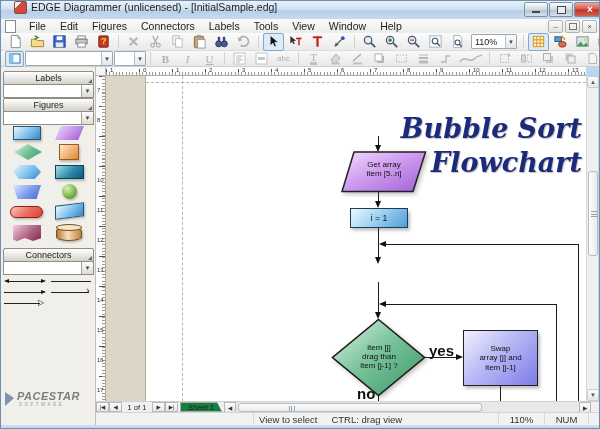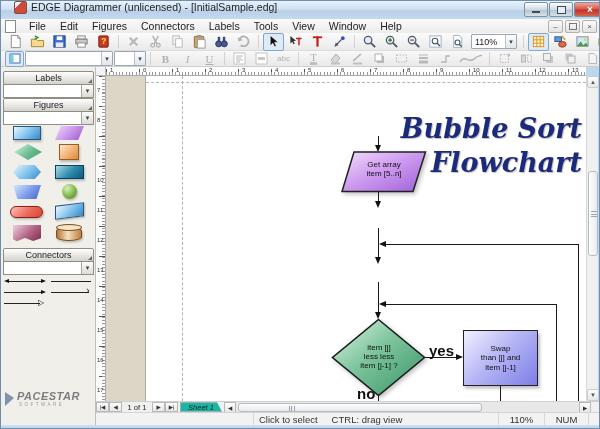--- a/index.html
+++ b/index.html
@@ -97,21 +97,21 @@
   .sbtn{position:absolute;width:12px;height:12px;font-size:6px;color:#555;display:flex;align-items:center;justify-content:center;
     background:linear-gradient(#fdfdfd,#e4e6e8);border:1px solid #c8ccd0;border-radius:2px;box-sizing:border-box;}
   .vthumb{position:absolute;left:1px;top:95px;width:10px;height:85px;background:linear-gradient(90deg,#fdfdfd,#e8ebee);
     border:1px solid #b4bcc4;border-radius:3px;box-sizing:border-box;}
   .grip-h{position:absolute;left:2px;top:50%;margin-top:-3px;width:6px;height:6px;
     background:repeating-linear-gradient(180deg,#9aa4ae 0 1px,transparent 1px 2.5px);}
   .hscrollrow{left:95px;top:400px;width:505px;height:11px;background:#f0f0f0;border-top:1px solid #d0d0d0;box-sizing:border-box;}
   .navbtn{position:absolute;top:0px;width:13px;height:10px;border:1px solid #b8b8b8;background:linear-gradient(#fcfcfc,#e6e6e6);
     font-size:5.5px;color:#333;display:flex;align-items:center;justify-content:center;box-sizing:border-box;}
   .pageind{position:absolute;left:26px;top:0;width:30px;height:10px;font-size:7.5px;color:#222;display:flex;align-items:center;justify-content:center;}
-  .sheettab{position:absolute;left:84px;top:0;width:42px;height:10px;background:#14b8a6;border:1px solid #aaa;
+  .sheettab{position:absolute;left:84px;top:0;width:42px;height:10px;background:#15803d;border:1px solid #aaa;
     clip-path:polygon(0 0,88% 0,100% 100%,0 100%);font-size:7.5px;font-style:italic;color:#222;
     display:flex;align-items:center;justify-content:center;box-sizing:border-box;}
   .htrack{position:absolute;left:140px;top:0;width:343px;height:11px;background:#e8e8e8;}
   .hthumb{position:absolute;left:2px;top:1px;width:244px;height:9px;background:linear-gradient(#fdfdfd,#e8ebee);
     border:1px solid #b4bcc4;border-radius:3px;box-sizing:border-box;}
   .grip-v{position:absolute;left:50px;top:2px;width:6px;height:5px;
     background:repeating-linear-gradient(90deg,#9aa4ae 0 1px,transparent 1px 2.5px);}
   .statusbar{left:95px;top:411px;width:505px;height:13px;background:#f2f2f2;border-top:1px solid #d4d4d4;
     display:flex;align-items:center;font-size:9.5px;color:#333;box-sizing:border-box;}
   .sb-pane{height:100%;display:flex;align-items:center;border-right:1px solid #d8d8d8;box-sizing:border-box;}
@@ -559,40 +559,43 @@
             <stop offset="1" stop-color="#a060d8"></stop>
       </linearGradient>
         </defs>
       <polygon points="13,1 84.5,1 72,40.5 1,40.5" fill="url(#gpar)" stroke="#222" stroke-width="1.5"></polygon>
     </svg>
     <div class="node-label" style="left:248px;top:93px;width:80px;">
       <div>Get array</div>
       <div>item [5..n]</div>
     </div>
 
+    <div class="abs proc-box node-shadow" style="left:254px;top:141px;width:58px;height:20px;">
+      <span>i = 1</span>
+    </div>
 
     <svg class="abs" style="left:235px;top:251px;filter:drop-shadow(2px 2.5px 2px rgba(70,70,70,.35));" width="95" height="79" viewBox="0 0 95 79">
       <defs>
           <linearGradient id="gdia" x1="0" y1="0" x2="1" y2="1">
         <stop offset="0" stop-color="#def5e7"></stop>
             <stop offset=".45" stop-color="#7cc49c"></stop>
             <stop offset="1" stop-color="#389664"></stop>
       </linearGradient>
         </defs>
       <polygon points="47.5,1.5 93.5,39.5 47.5,77.5 1.5,39.5" fill="url(#gdia)" stroke="#1c1c1c" stroke-width="1.6"></polygon>
     </svg>
     <div class="node-label" style="left:243px;top:276px;width:80px;">
       <div>item [j]</div>
-      <div>less less</div>
+      <div>drag than</div>
       <div>item [j-1] ?</div>
     </div>
 
     <div class="abs swap-box node-shadow">
       <div>Swap</div>
-      <div>than [j] and</div>
+      <div>array [j] and</div>
       <div>item [j-1]</div>
     </div>
   </div>
 
   <div class="abs vscroll">
     <span class="sbtn" style="left:0;top:0;">▲</span>
     <span class="vthumb">
         <span class="grip-h"></span>
       </span>
     <span class="sbtn" style="left:0;top:313px;">▼</span>
@@ -610,21 +613,21 @@
       <span class="hthumb">
           <span class="grip-v"></span>
         </span>
     </span>
     <span class="navbtn" style="left:483px;width:12px;height:11px;">▶</span>
   </div>
 
   <div class="abs statusbar">
     <span class="sb-pane" style="width:158px;"></span>
     <span class="sb-pane" style="flex:1;padding-left:5px;gap:14px;">
-      <span>Click to select</span>
+      <span>View to select</span>
       <span>CTRL: drag view</span>
     </span>
     <span class="sb-pane" style="width:46px;justify-content:center;">110%</span>
     <span class="sb-pane" style="width:44px;justify-content:center;">NUM</span>
     <span class="sb-pane" style="width:12px;border-right:none;"></span>
   </div>
 
   <div class="abs bottom-strip"></div>
 </div>
 

